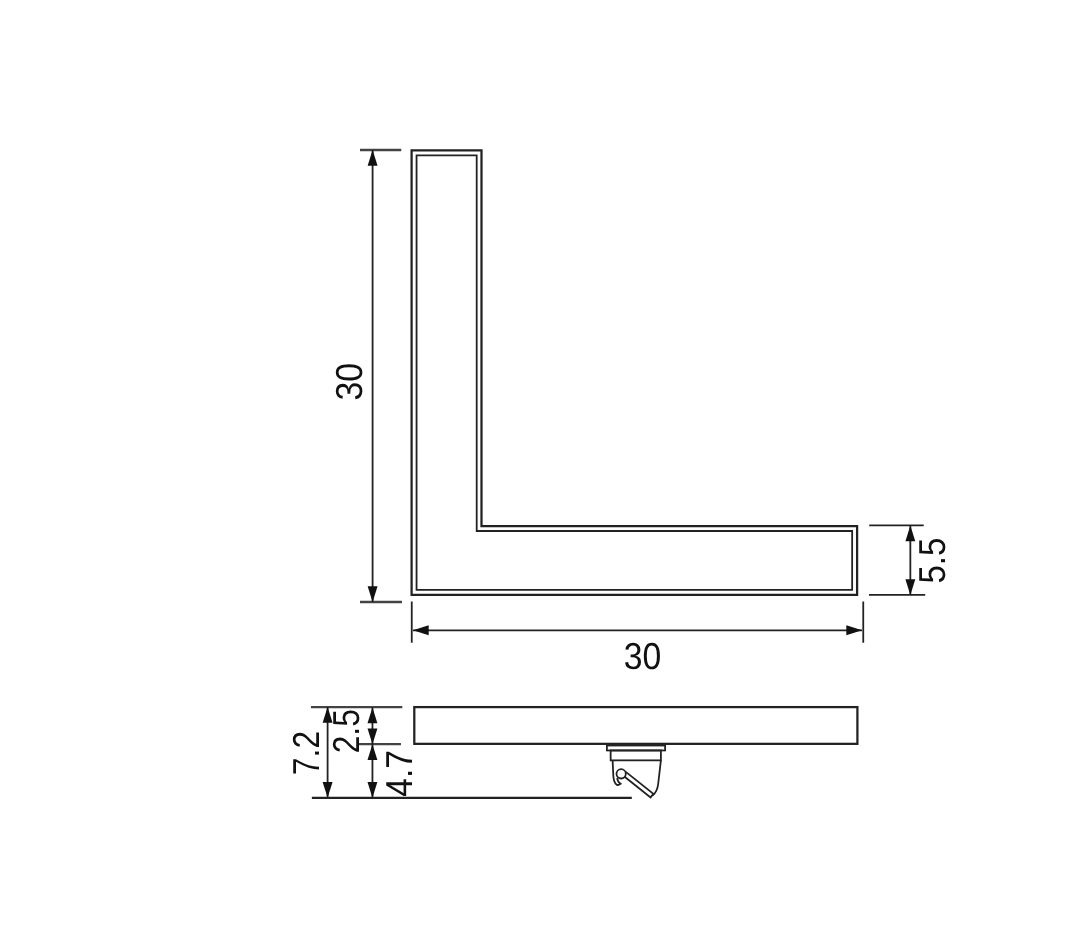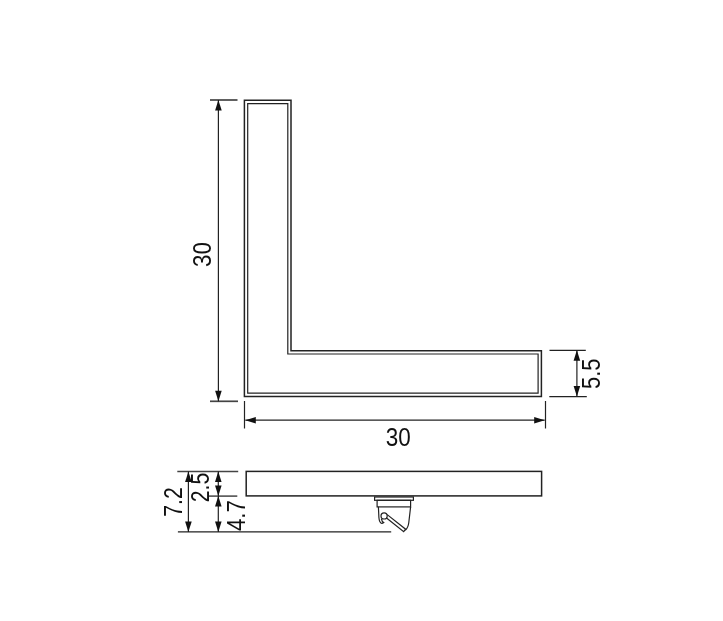--- a/index.html
+++ b/index.html
@@ -1,16 +1,16 @@
 <!DOCTYPE html>
 <html><head>
 <meta charset="utf-8">
 <style>
   html,body{margin:0;padding:0;background:#ffffff;}
-  .page{width:688px;height:621px;position:relative;overflow:hidden;background:#fff;}
+  .page{width:688px;height:621px;position:relative;overflow:hidden;background:#fff;padding-left:30px;}
   text{font-family:"Liberation Sans",sans-serif;fill:#111;}
 </style>
 </head>
 <body>
 <div class="page">
 <svg width="723" height="621" viewBox="0 0 723 621" xmlns="http://www.w3.org/2000/svg">
 
   <rect x="0" y="0" width="723" height="621" fill="#ffffff"></rect>
 
   <path d="M244.4,100.3 H291 V350.7 H541.4 V396.5 H244.4 Z" fill="none" stroke="#222" stroke-width="1.5" stroke-linejoin="miter"></path>

